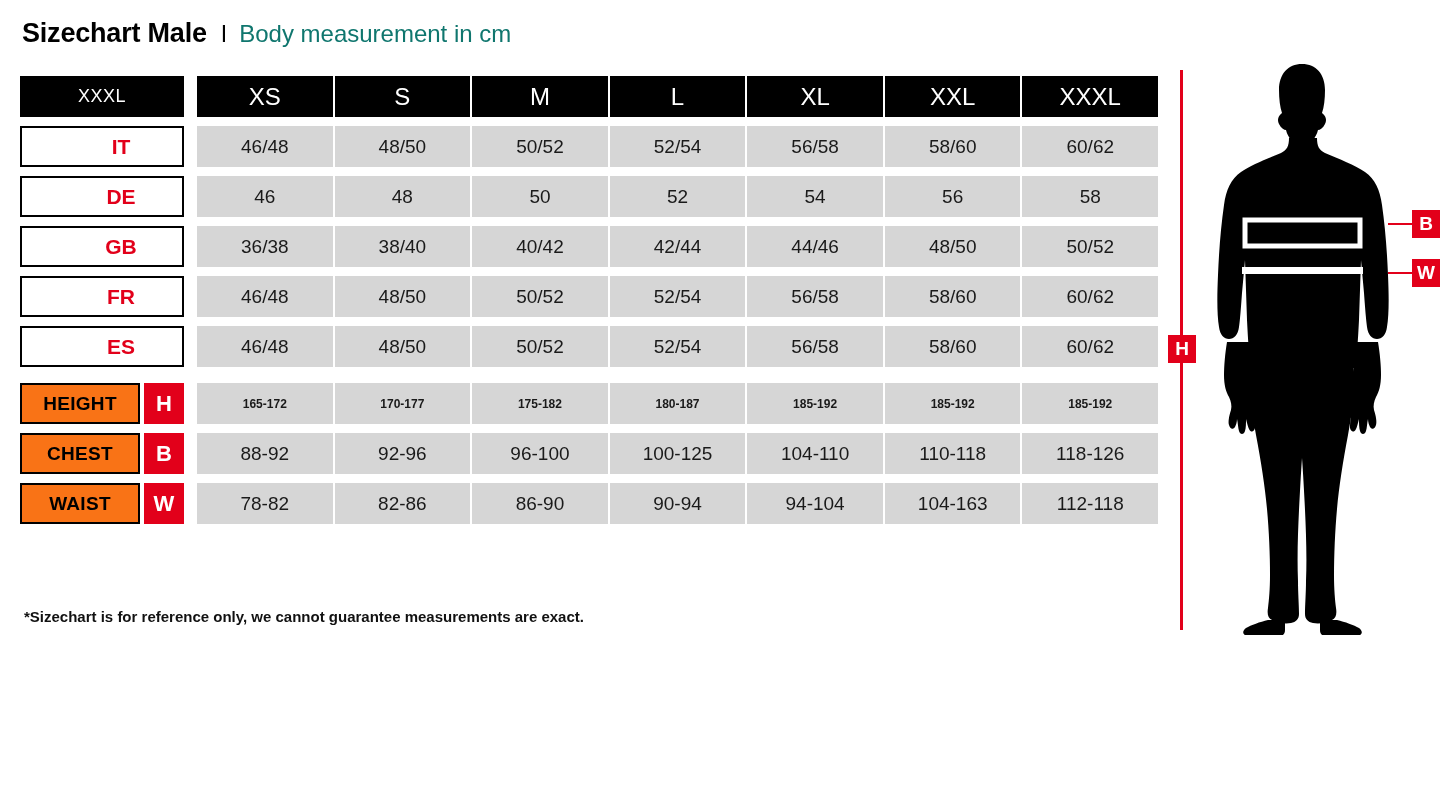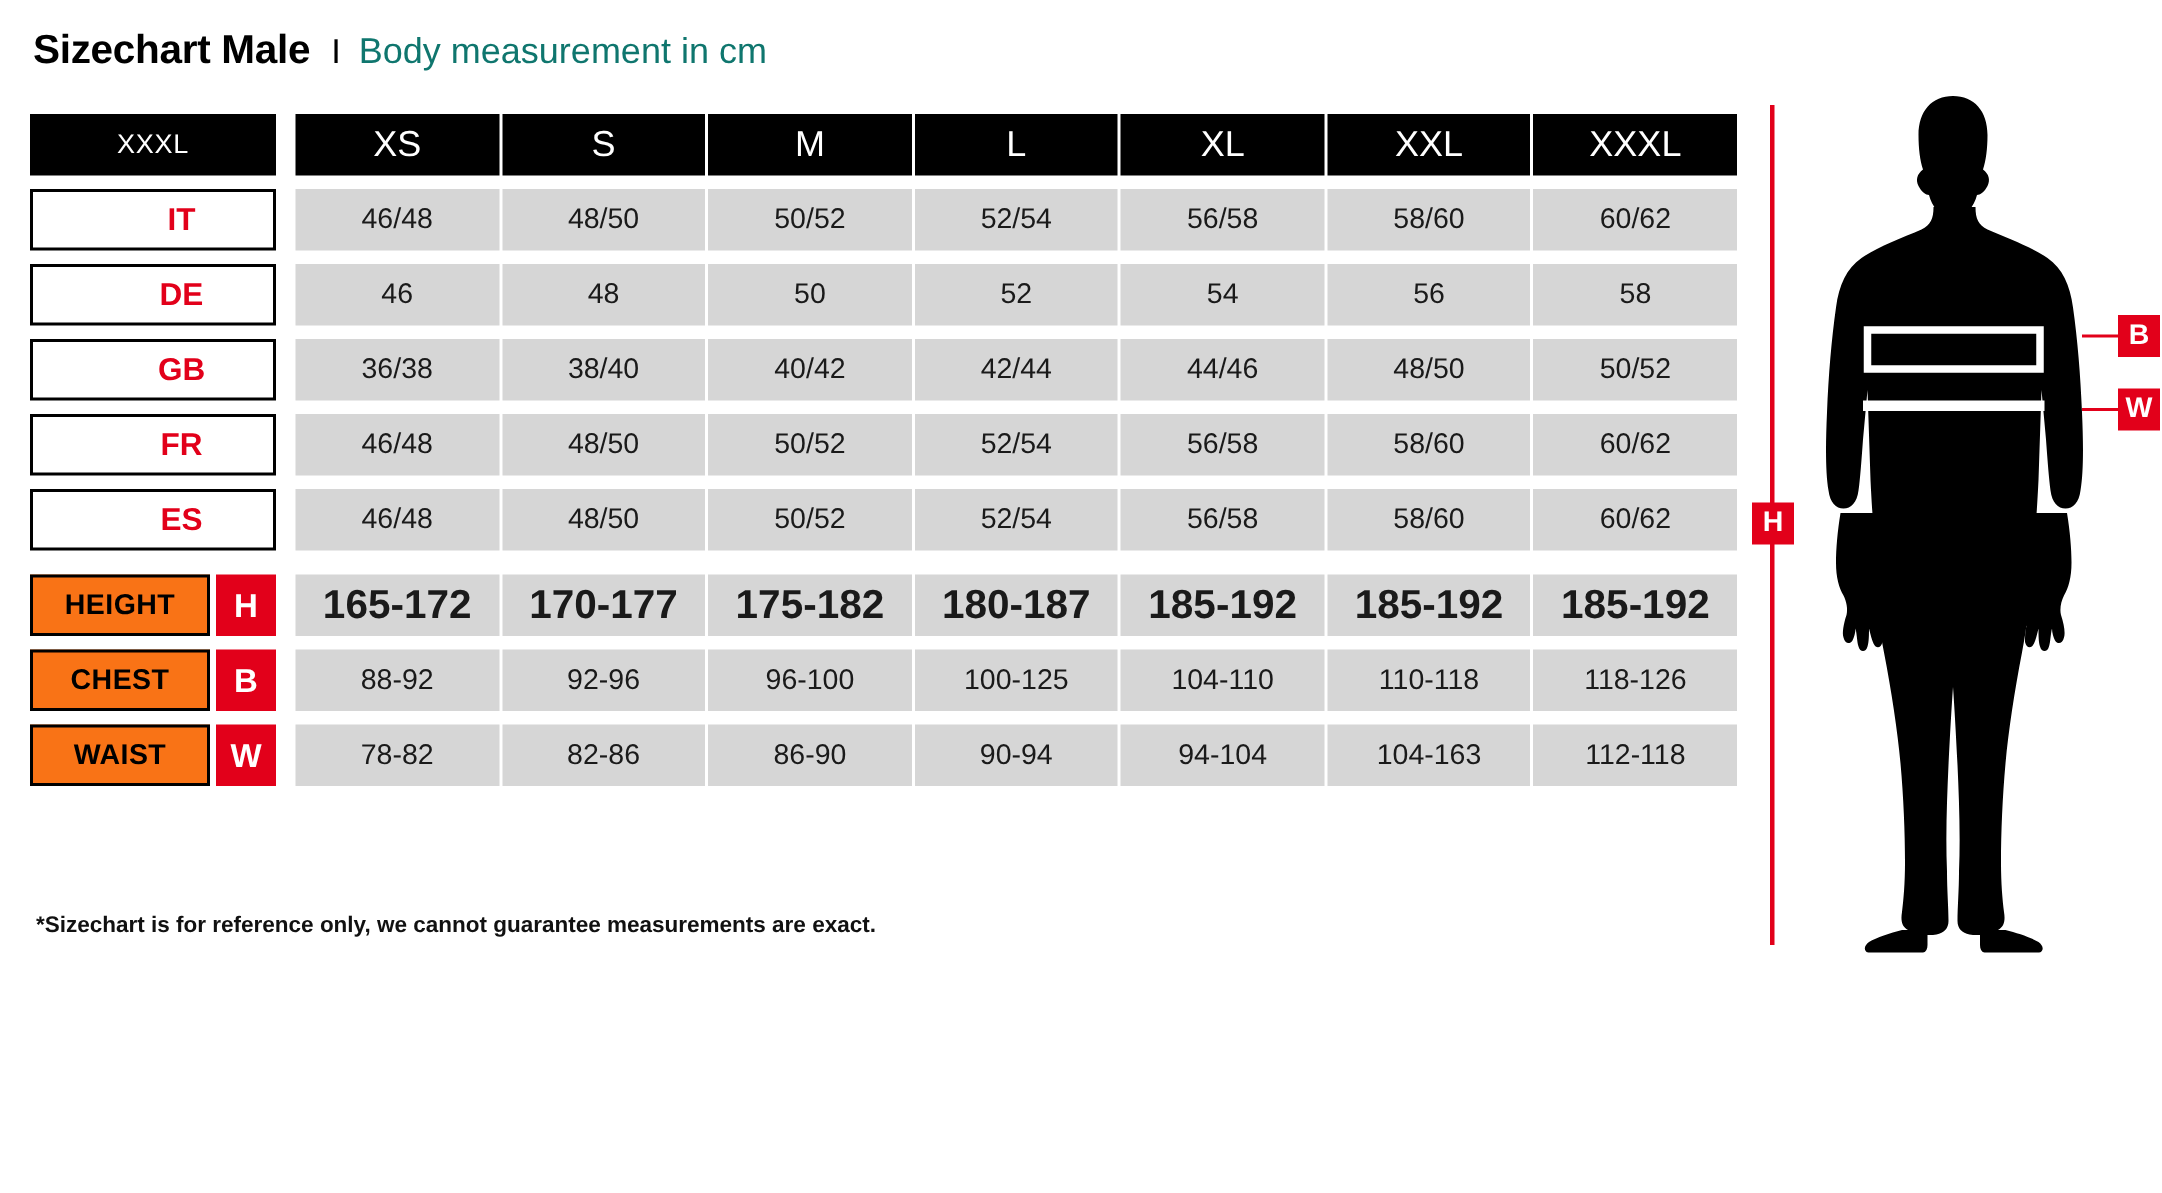--- a/index.html
+++ b/index.html
@@ -125,21 +125,21 @@
     min-width: 40px;
     background: #e2001a;
     color: #fff;
     font-weight: bold;
     font-size: 22px;
     display: flex;
     align-items: center;
     justify-content: center;
     margin-left: 4px;
   }
-  .bold-vals { font-weight: bold; font-size: 27px; }
+  .bold-vals { font-weight: bold; font-size: 12px; }
 
   
   .footnote {
     position: absolute;
     left: 24px;
     top: 608px;
     font-size: 15px;
     font-weight: bold;
     color: #111;
   }

